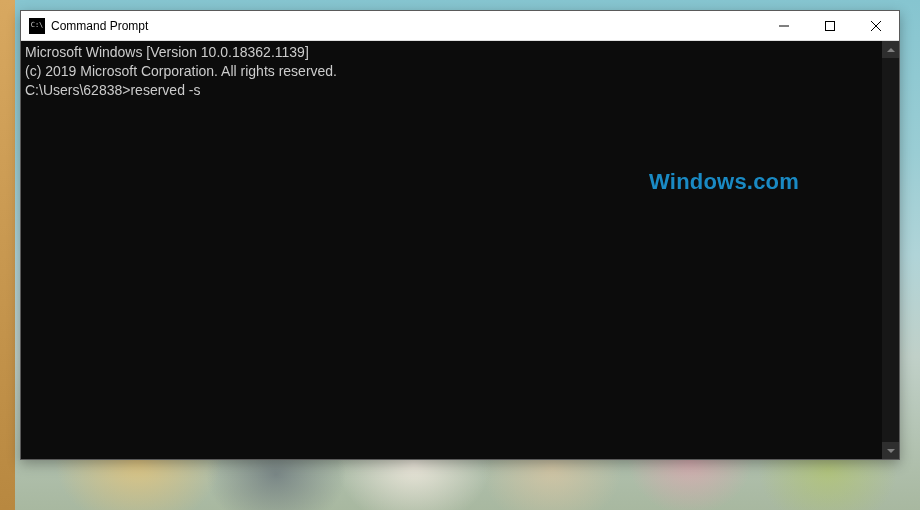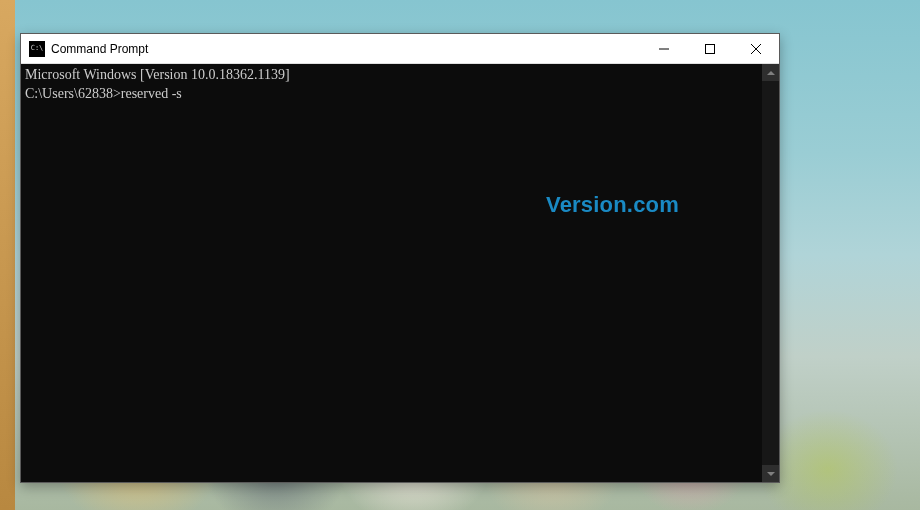--- a/index.html
+++ b/index.html
@@ -37,22 +37,22 @@
       left: 0;
       top: 0;
       width: 15px;
       height: 100%;
       background: linear-gradient(180deg, #d8a860 0%, #c89850 50%, #b88840 100%);
     }
 
     .window {
       position: absolute;
       left: 20px;
-      top: 33px;
-      width: 760px;
+      top: 10px;
+      width: 880px;
       height: 450px;
       background: #fff;
       border: 1px solid #5a5a5a;
       box-shadow: 0 4px 12px rgba(0,0,0,0.3);
       display: flex;
       flex-direction: column;
     }
 
     .titlebar {
       height: 30px;
@@ -108,21 +108,21 @@
     .terminal-wrap {
       flex: 1;
       display: flex;
       background: #0c0c0c;
       position: relative;
     }
 
     .terminal {
       flex: 1;
       padding: 2px 4px;
-      font-family: Liberation Serif, serif;
+      font-family: Liberation Sans, sans-serif;
       font-size: 14px;
       line-height: 1.35;
       color: #cccccc;
       white-space: pre;
       overflow: hidden;
     }
 
     .terminal .line { display: block; }
 
     .scrollbar {
@@ -179,23 +179,23 @@
       <div class="tb-btn close">
         <svg viewBox="0 0 10 10">
             <line x1="0" y1="0" x2="10" y2="10" stroke="currentColor" stroke-width="1"></line>
             <line x1="10" y1="0" x2="0" y2="10" stroke="currentColor" stroke-width="1"></line>
           </svg>
       </div>
     </div>
   </div>
 
   <div class="terminal-wrap">
-    <div class="terminal"><span class="line">Microsoft Windows [Version 10.0.18362.1139]</span><span class="line"></span><span class="line"><span>C:\Users\62838&gt;</span><span>reserved -s</span></span></div>
-
-    <div class="watermark">Version.com</div>
+    <div class="terminal"><span class="line">Microsoft Windows [Version 10.0.18362.1139]</span><span class="line">(c) 2019 Microsoft Corporation. All rights reserved.</span><span class="line"></span><span class="line"><span>C:\Users\62838&gt;</span><span>reserved -s</span></span></div>
+
+    <div class="watermark">Windows.com</div>
 
     <div class="scrollbar">
       <div class="sb-btn">
         <svg width="8" height="4" viewBox="0 0 8 4">
             <path d="M0 4 L4 0 L8 4 Z" fill="#808080"></path>
           </svg>
       </div>
       <div class="sb-track"></div>
       <div class="sb-btn">
         <svg width="8" height="4" viewBox="0 0 8 4">

